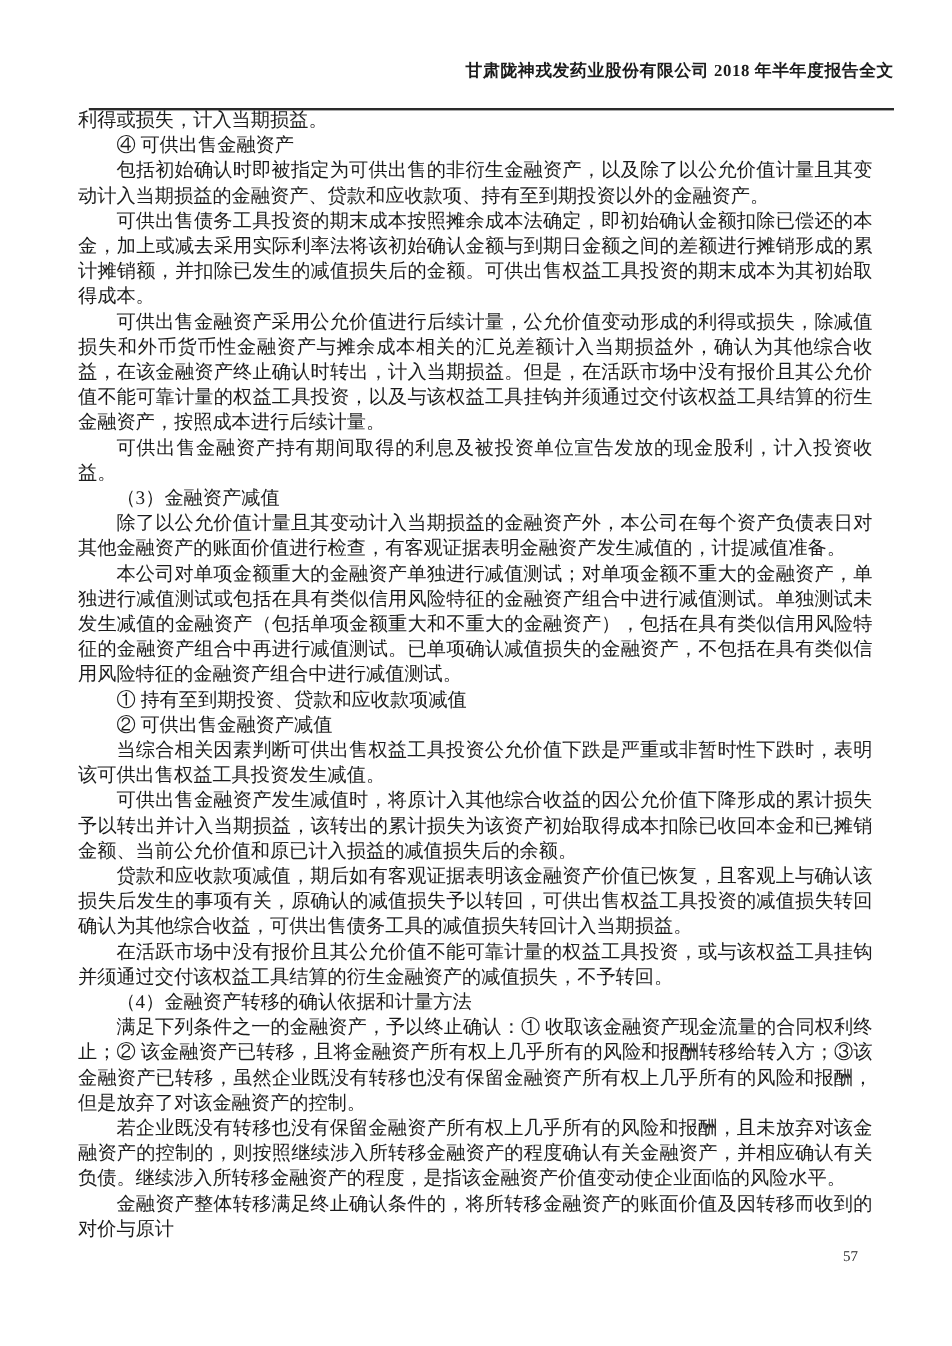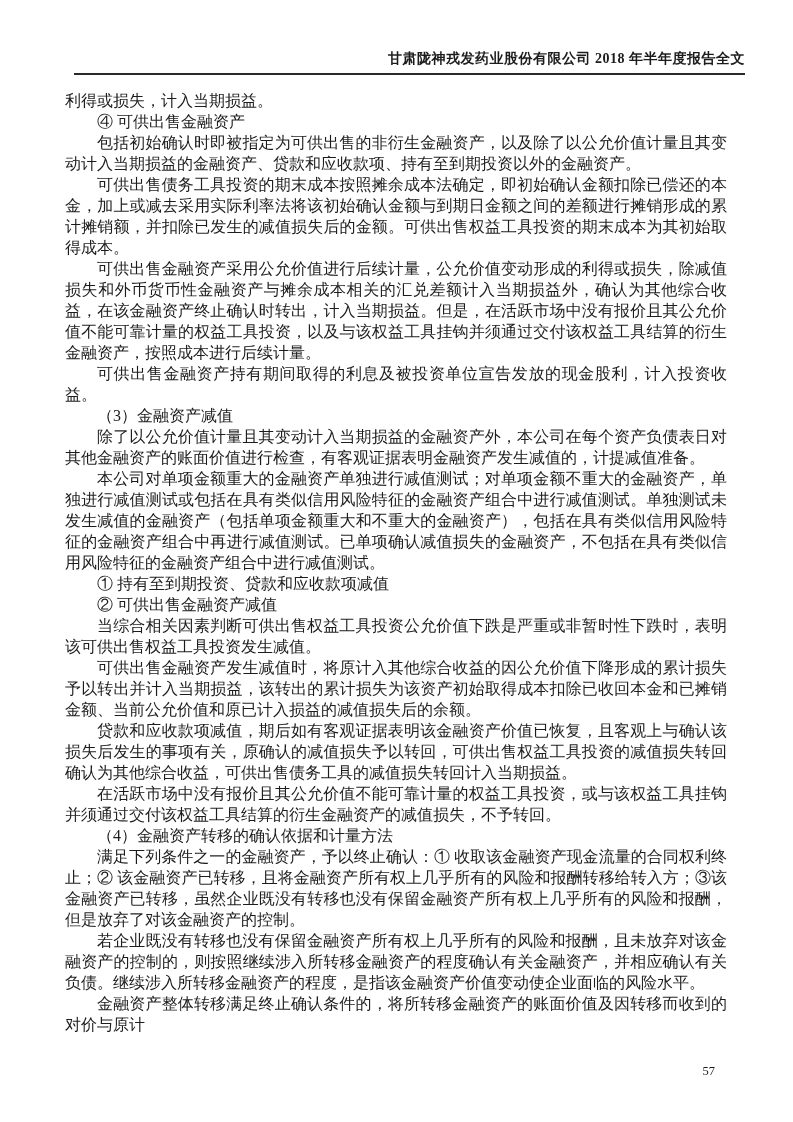--- a/index.html
+++ b/index.html
@@ -19,21 +19,21 @@
   }
   .header {
     position: absolute;
     top: 50px;
     left: 74px;
     width: 671px;
     text-align: right;
     font-size: 14px;
     font-weight: bold;
     letter-spacing: 0.5px;
-    padding-bottom: 5px;
+    padding-bottom: 22px;
     border-bottom: 2px solid #2a2a2a;
     color: #1c1c1c;
   }
   .content {
     position: absolute;
     top: 90px;
     left: 65px;
     width: 662px;
     font-size: 16px;
     line-height: 21px;
@@ -43,21 +43,21 @@
   .content p {
     margin: 0;
     padding: 0;
     text-indent: 2em;
   }
   .content p.no-indent {
     text-indent: 0;
   }
   .footer {
     position: absolute;
-    top: 1064px;
+    top: 1040px;
     left: 65px;
     width: 650px;
     text-align: right;
     font-size: 12.5px;
     color: #1c1c1c;
   }
 </style>
 </head>
 <body>
 

